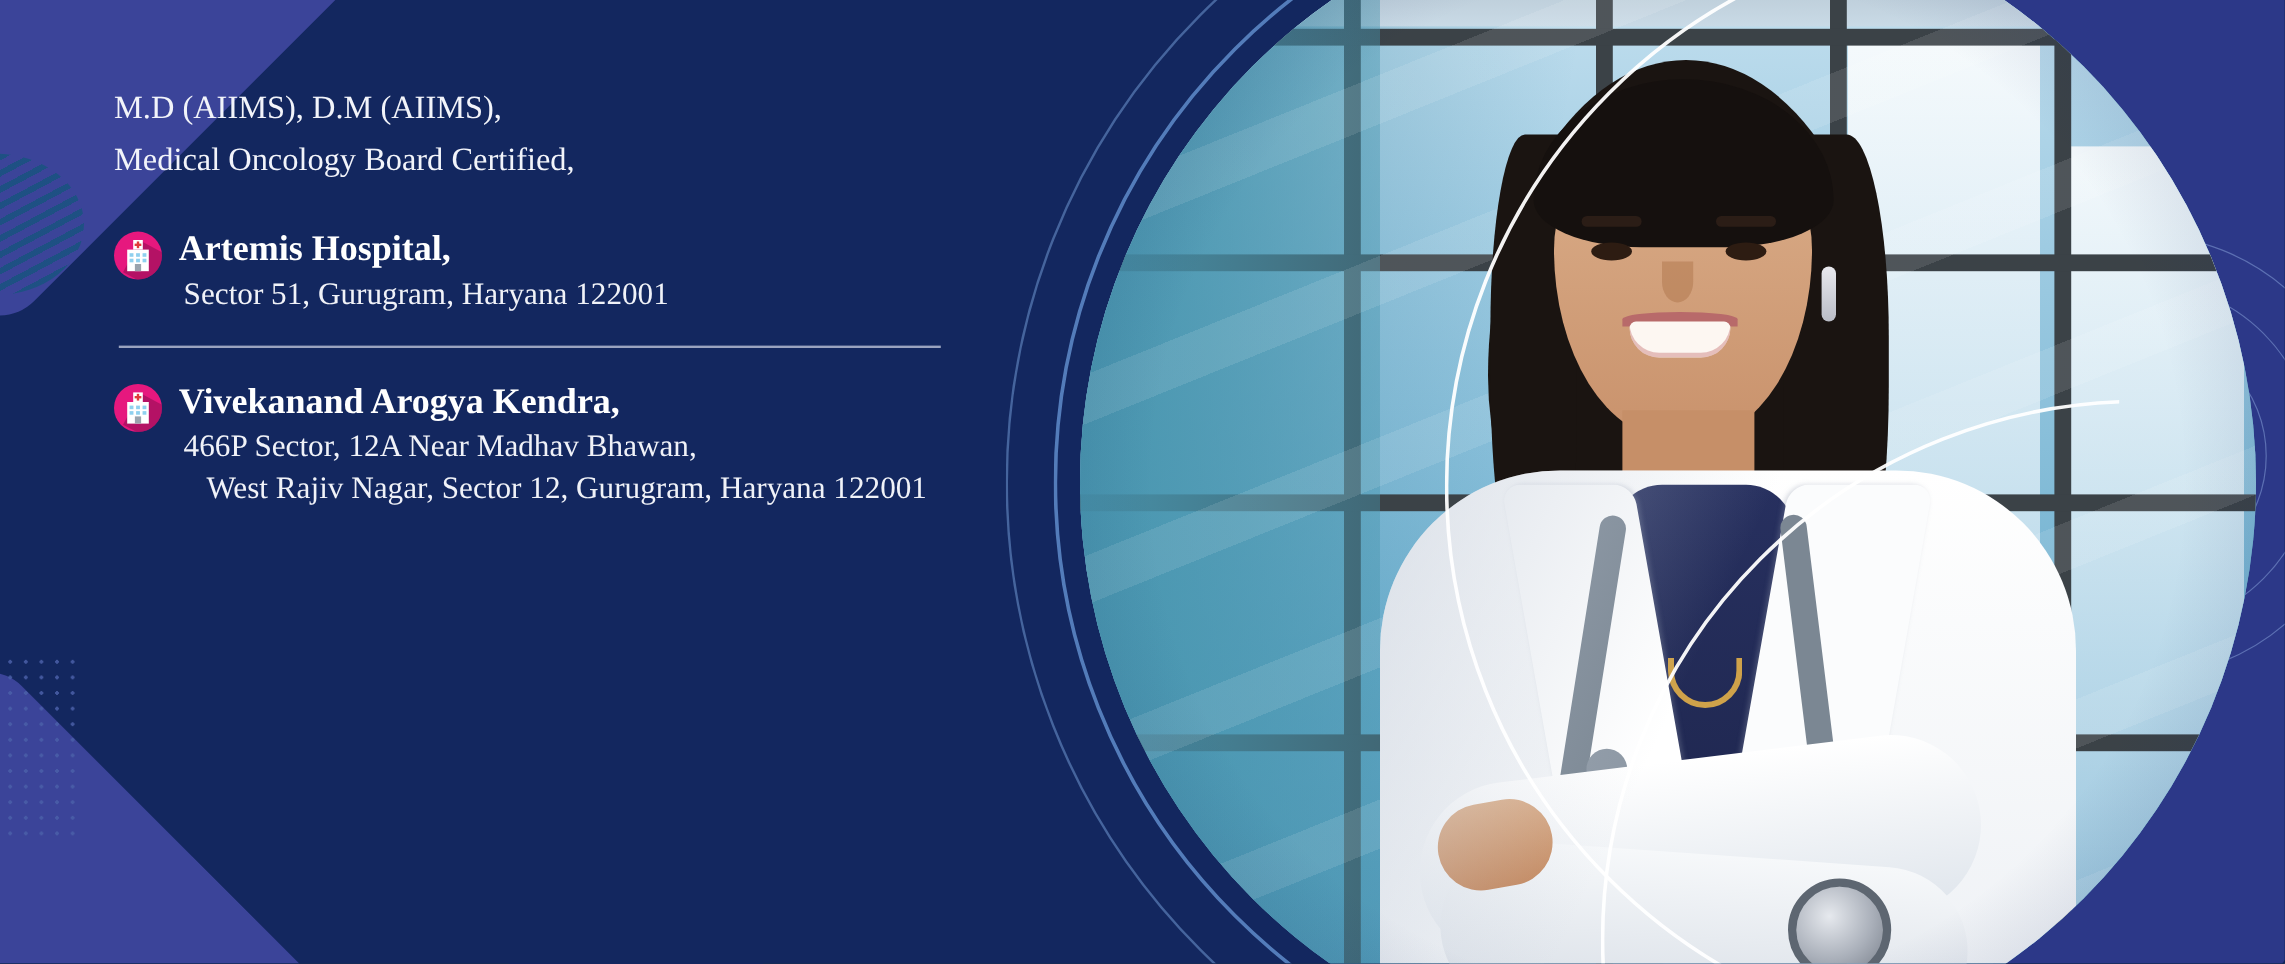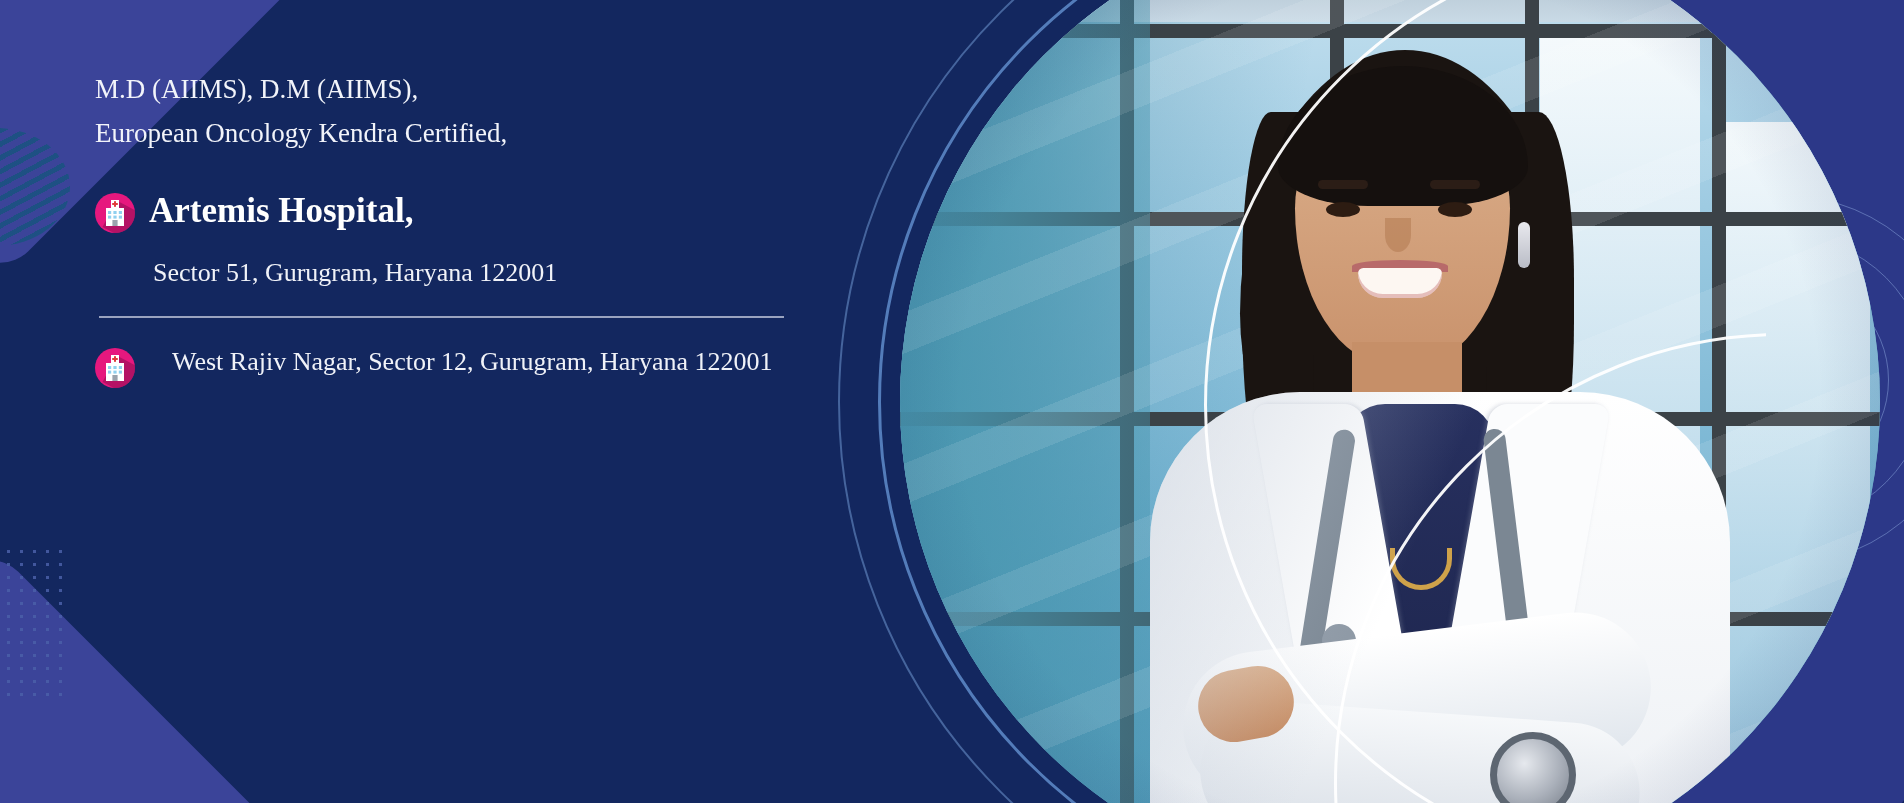--- a/index.html
+++ b/index.html
@@ -326,21 +326,21 @@
   }
   .hosp-icon .shadow {
     position:absolute; left:12px; top:16px; width:44px; height:30px;
     background:rgba(120,10,70,.45);
     transform:rotate(28deg);
   }
   .hosp-icon svg { position:absolute; left:7px; top:6px; }
 
   .hosp-text { padding-top:0; }
   .hosp-name {
-    font-size:35px; font-weight:bold; line-height:1.25; color:#ffffff;
+    font-size:30px; font-weight:bold; line-height:1.25; color:#ffffff;
   }
   .hosp-addr {
     font-size:26px; line-height:1.35; color:#f0f2f8; padding-left:4px;
   }
 
   .divider {
     width:685px; height:2px;
     background:#9aa3bf;
     margin:26px 0 0 4px;
   }
@@ -426,21 +426,21 @@
   <div class="photo-ring"></div>
   <div class="photo-ring-2"></div>
   <div class="white-arc"></div>
   <div class="white-arc-2"></div>
 
   <div class="content">
 
 
     <div class="credentials">
       <div class="cred-line">M.D (AIIMS), D.M (AIIMS),</div>
-      <div class="cred-line">European Oncology Kendra Certified,</div>
+      <div class="cred-line">Medical Oncology Board Certified,</div>
     </div>
 
     <div class="hospital-block">
       <span class="hosp-icon">
         <span class="shadow"></span>
         <svg width="26" height="28" viewBox="0 0 26 28" aria-hidden="true">
           <rect x="4" y="9" width="18" height="18" fill="#ffffff"></rect>
           <rect x="9" y="1" width="8" height="8" fill="#ffffff"></rect>
           <rect x="12" y="2.2" width="2" height="5.6" fill="#e03b3b"></rect>
           <rect x="10.2" y="4" width="5.6" height="2" fill="#e03b3b"></rect>
@@ -448,21 +448,21 @@
           <rect x="11.4" y="12" width="3.2" height="3" fill="#8fd0ef"></rect>
           <rect x="16.8" y="12" width="3.2" height="3" fill="#8fd0ef"></rect>
           <rect x="6" y="16.6" width="3.2" height="3" fill="#8fd0ef"></rect>
           <rect x="11.4" y="16.6" width="3.2" height="3" fill="#8fd0ef"></rect>
           <rect x="16.8" y="16.6" width="3.2" height="3" fill="#8fd0ef"></rect>
           <rect x="10.4" y="21" width="5.2" height="6" fill="#9aa3ad"></rect>
         </svg>
       </span>
       <span class="hosp-text">
         <span class="hosp-name">Artemis Hospital,</span>
-        <span class="hosp-addr" style="display:block;margin-top:22px;">Sector 51, Gurugram, Haryana 122001</span>
+        <span class="hosp-addr" style="display:block;">Sector 51, Gurugram, Haryana 122001</span>
       </span>
     </div>
 
     <div class="divider"></div>
 
     <div class="hospital-block second">
       <span class="hosp-icon">
         <span class="shadow"></span>
         <svg width="26" height="28" viewBox="0 0 26 28" aria-hidden="true">
           <rect x="4" y="9" width="18" height="18" fill="#ffffff"></rect>
@@ -472,18 +472,20 @@
           <rect x="6" y="12" width="3.2" height="3" fill="#8fd0ef"></rect>
           <rect x="11.4" y="12" width="3.2" height="3" fill="#8fd0ef"></rect>
           <rect x="16.8" y="12" width="3.2" height="3" fill="#8fd0ef"></rect>
           <rect x="6" y="16.6" width="3.2" height="3" fill="#8fd0ef"></rect>
           <rect x="11.4" y="16.6" width="3.2" height="3" fill="#8fd0ef"></rect>
           <rect x="16.8" y="16.6" width="3.2" height="3" fill="#8fd0ef"></rect>
           <rect x="10.4" y="21" width="5.2" height="6" fill="#9aa3ad"></rect>
         </svg>
       </span>
       <span class="hosp-text">
+        <span class="hosp-name">Vivekanand Arogya Kendra,</span>
+        <span class="hosp-addr" style="display:block;">466P Sector, 12A Near Madhav Bhawan,</span>
         <span class="hosp-addr" style="display:block;margin-left:19px;">West Rajiv Nagar, Sector 12, Gurugram, Haryana 122001</span>
       </span>
     </div>
 
   </div>
 </div>
 
 </body></html>

